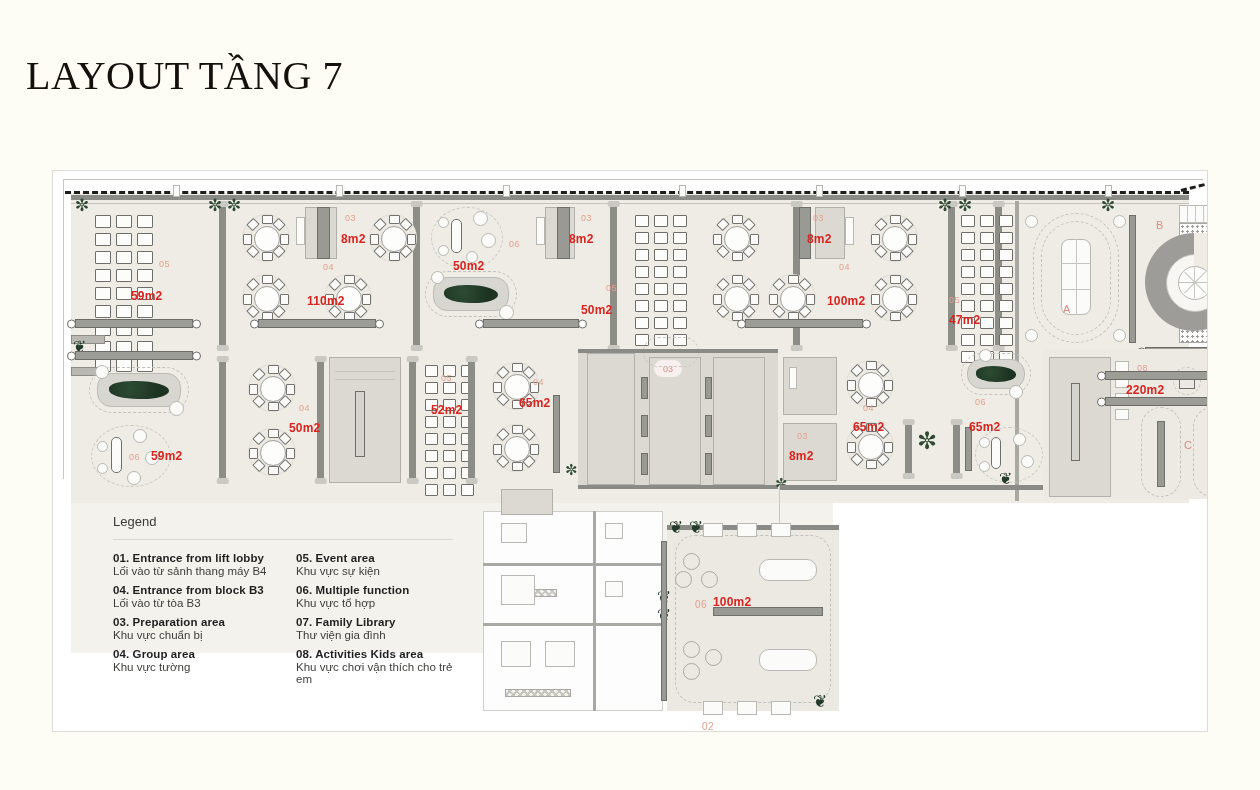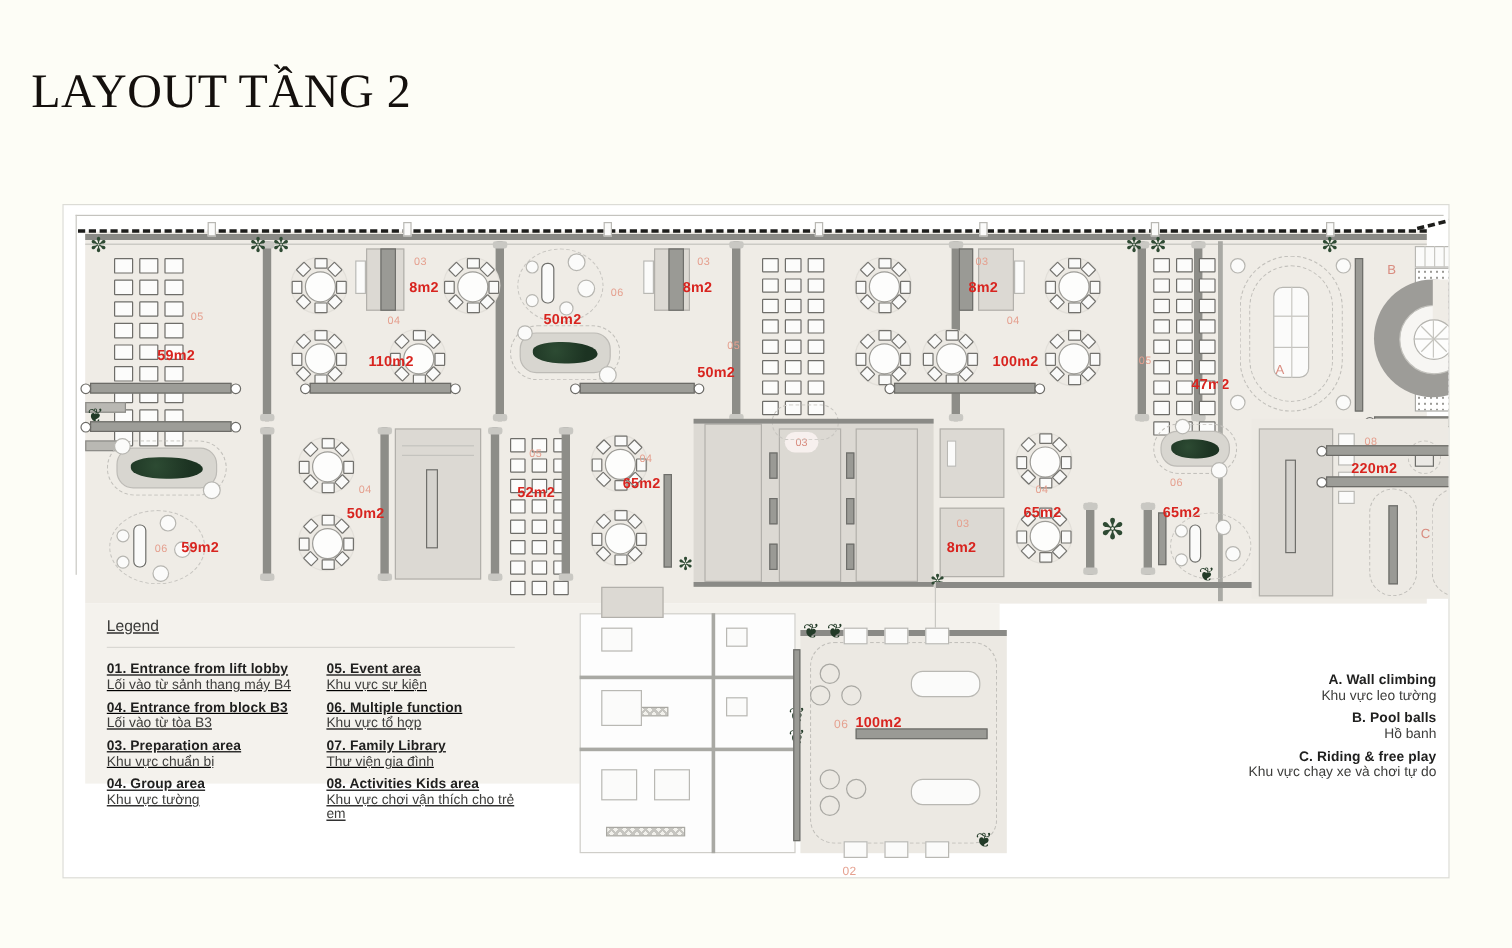--- a/index.html
+++ b/index.html
@@ -142,21 +142,21 @@
   #legend-right{
     position:absolute;right:56px;top:565px;width:230px;text-align:right;
   }
   #legend-right .leg-en{font-size:11.5px;font-weight:700;color:#1f1f1e;margin-top:7px;}
   #legend-right .leg-en:first-child{margin-top:0;}
   #legend-right .leg-vi{font-size:11.5px;color:#3d3d3b;margin-top:1px;}
 </style>
 </head>
 <body>
 
-<div id="page-title">LAYOUT TẦNG 2</div>
+<div id="page-title">LAYOUT TẦNG 7</div>
 
 <div id="plan-card">
 
   <div class="room" style="left:18px;top:22px;width:1118px;height:310px;"></div>
   <div class="room lite" style="left:18px;top:332px;width:762px;height:150px;"></div>
 
   <div class="dashline" style="left:12px;top:20px;width:1124px;"></div>
   <div class="dashline" style="left:1128px;top:18px;width:70px;transform:rotate(-14deg);transform-origin:left center;"></div>
   <div class="thinline" style="left:10px;top:8px;width:1140px;"></div>
   <div class="vthin" style="left:10px;top:8px;height:300px;"></div>
@@ -426,21 +426,21 @@
       <b></b>
       <b></b>
       <b></b>
       <b></b>
       <b></b>
       <b></b>
       <b></b>
       <b></b>
   </div>
   <div class="code" style="left:896px;top:124px;">05</div>
-  <div class="area" style="left:940px;top:142px;">47m2</div>
+  <div class="area" style="left:896px;top:142px;">47m2</div>
 
   <div class="wall thin" style="left:962px;top:30px;width:4px;height:300px;"></div>
   <div class="pill" style="left:980px;top:42px;width:86px;height:130px;"></div>
   <div class="pill" style="left:988px;top:50px;width:70px;height:114px;"></div>
   <div class="glass" style="left:1008px;top:68px;width:30px;height:76px;border-radius:8px;"></div>
   <div class="thinline" style="left:1008px;top:92px;width:30px;"></div>
   <div class="thinline" style="left:1008px;top:118px;width:30px;"></div>
   <div class="vthin" style="left:1023px;top:68px;height:76px;"></div>
   <div class="circle-w" style="left:972px;top:44px;width:11px;height:11px;"></div>
   <div class="circle-w" style="left:1060px;top:44px;width:11px;height:11px;"></div>
@@ -705,21 +705,21 @@
   <div class="ring" style="left:652px;top:478px;width:17px;height:17px;border-style:solid;border-color:#a9a8a3;"></div>
   <div class="code" style="left:642px;top:428px;font-size:10px;">06</div>
   <div class="area" style="left:660px;top:424px;">100m2</div>
   <div class="plant dark" style="left:616px;top:348px;font-size:17px;">❦</div>
   <div class="plant dark" style="left:636px;top:348px;font-size:17px;">❦</div>
   <div class="plant dark" style="left:604px;top:418px;font-size:17px;">❦</div>
   <div class="plant dark" style="left:604px;top:436px;font-size:17px;">❦</div>
   <div class="plant dark" style="left:760px;top:522px;font-size:17px;">❦</div>
   <div class="slab" style="left:608px;top:370px;width:6px;height:160px;"></div>
 
-  <div id="legend" style="left:36px;top:343px;text-decoration:underline;">
+  <div id="legend" style="left:60px;top:343px;">
     <div class="ltitle">Legend</div>
     <hr>
     <div class="cols">
       <div class="col-l">
         <div class="leg-en">01. Entrance from lift lobby</div>
         <div class="leg-vi">Lối vào từ sảnh  thang  máy  B4</div>
         <div class="leg-en">04. Entrance from block B3</div>
         <div class="leg-vi">Lối vào từ tòa  B3</div>
         <div class="leg-en">03. Preparation area</div>
         <div class="leg-vi">Khu vực chuẩn bị</div>
@@ -732,22 +732,14 @@
         <div class="leg-en">06. Multiple function</div>
         <div class="leg-vi">Khu vực tổ hợp</div>
         <div class="leg-en">07. Family Library</div>
         <div class="leg-vi">Thư viện gia đình</div>
         <div class="leg-en">08. Activities Kids area</div>
         <div class="leg-vi">Khu vực chơi vận thích cho trẻ em</div>
       </div>
     </div>
   </div>
 
-  <div id="legend-right" style="right:10px;top:390px;">
-    <div class="leg-en">A. Wall climbing</div>
-    <div class="leg-vi">Khu vực leo tường</div>
-    <div class="leg-en">B. Pool balls</div>
-    <div class="leg-vi">Hồ banh</div>
-    <div class="leg-en">C.  Riding &amp; free play</div>
-    <div class="leg-vi">Khu vực chạy  xe và chơi tự do</div>
-  </div>
 
 </div>
 
 </body></html>

